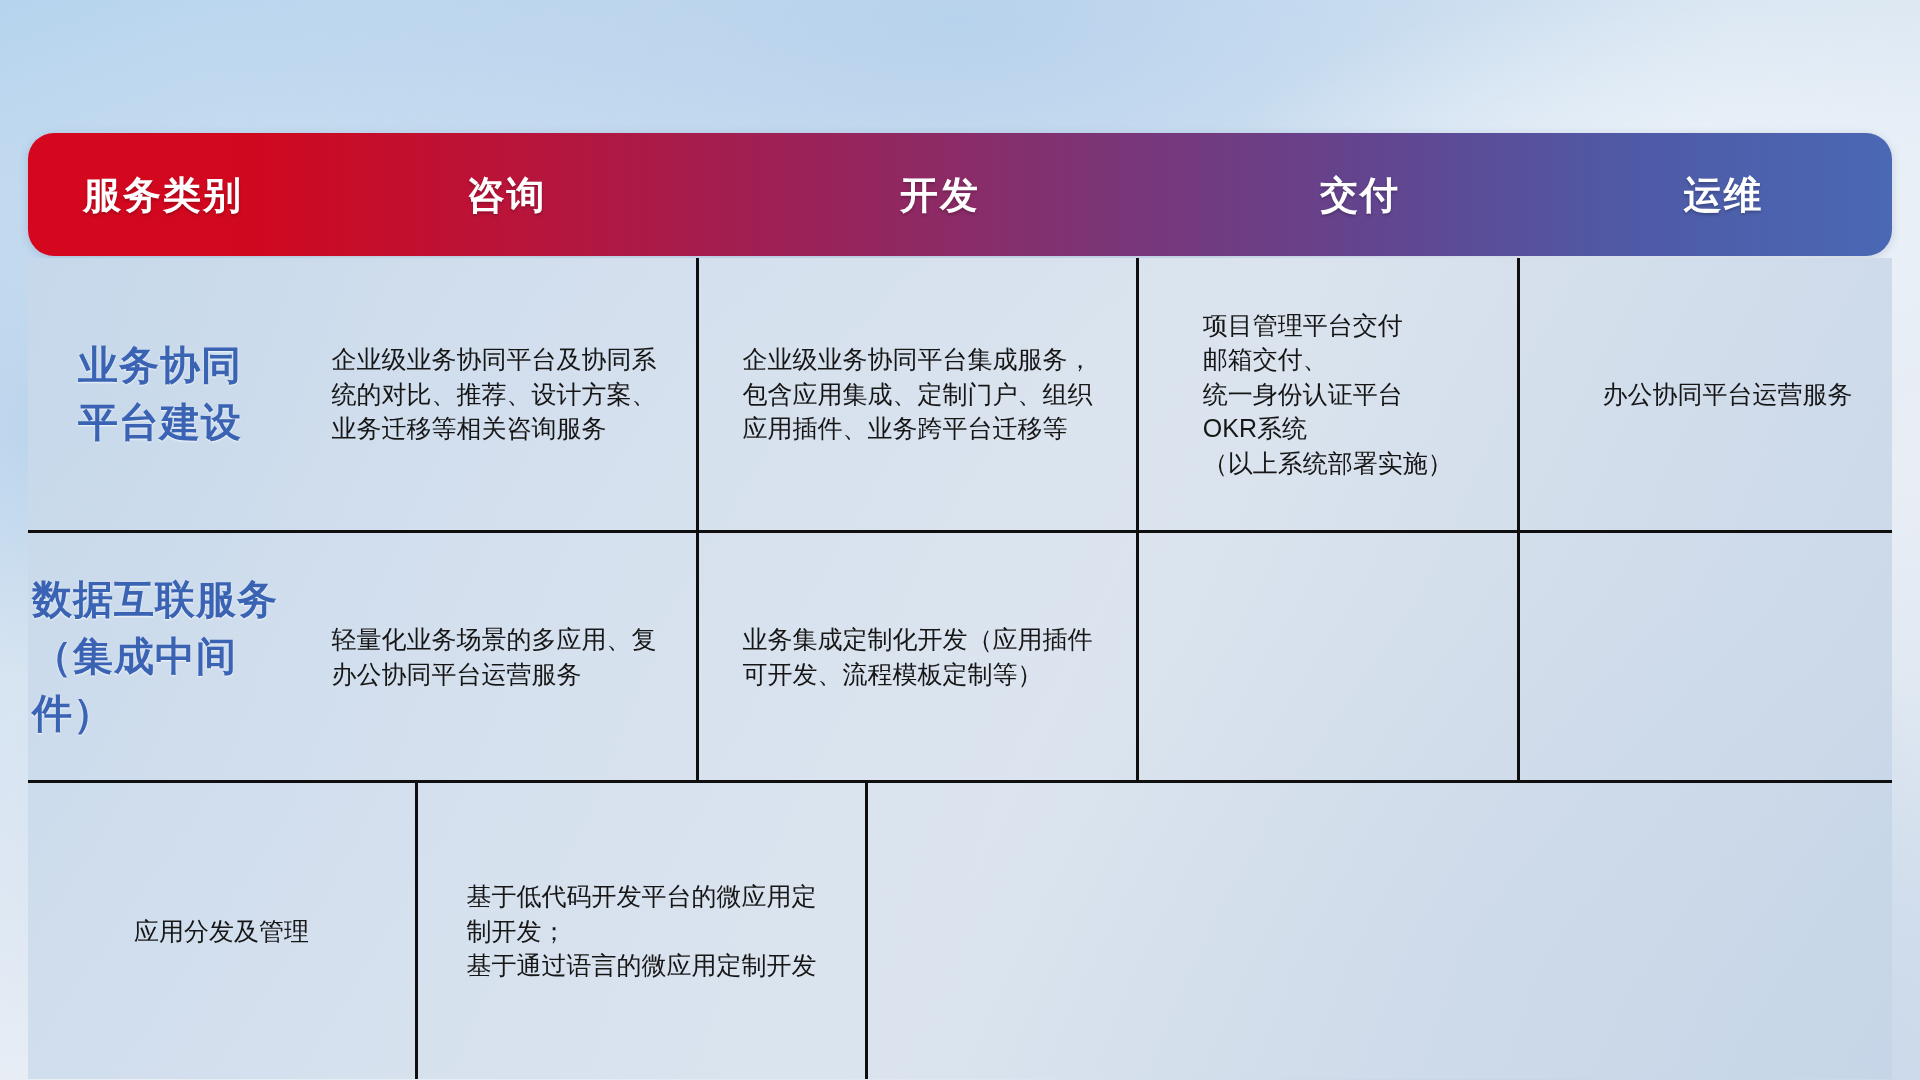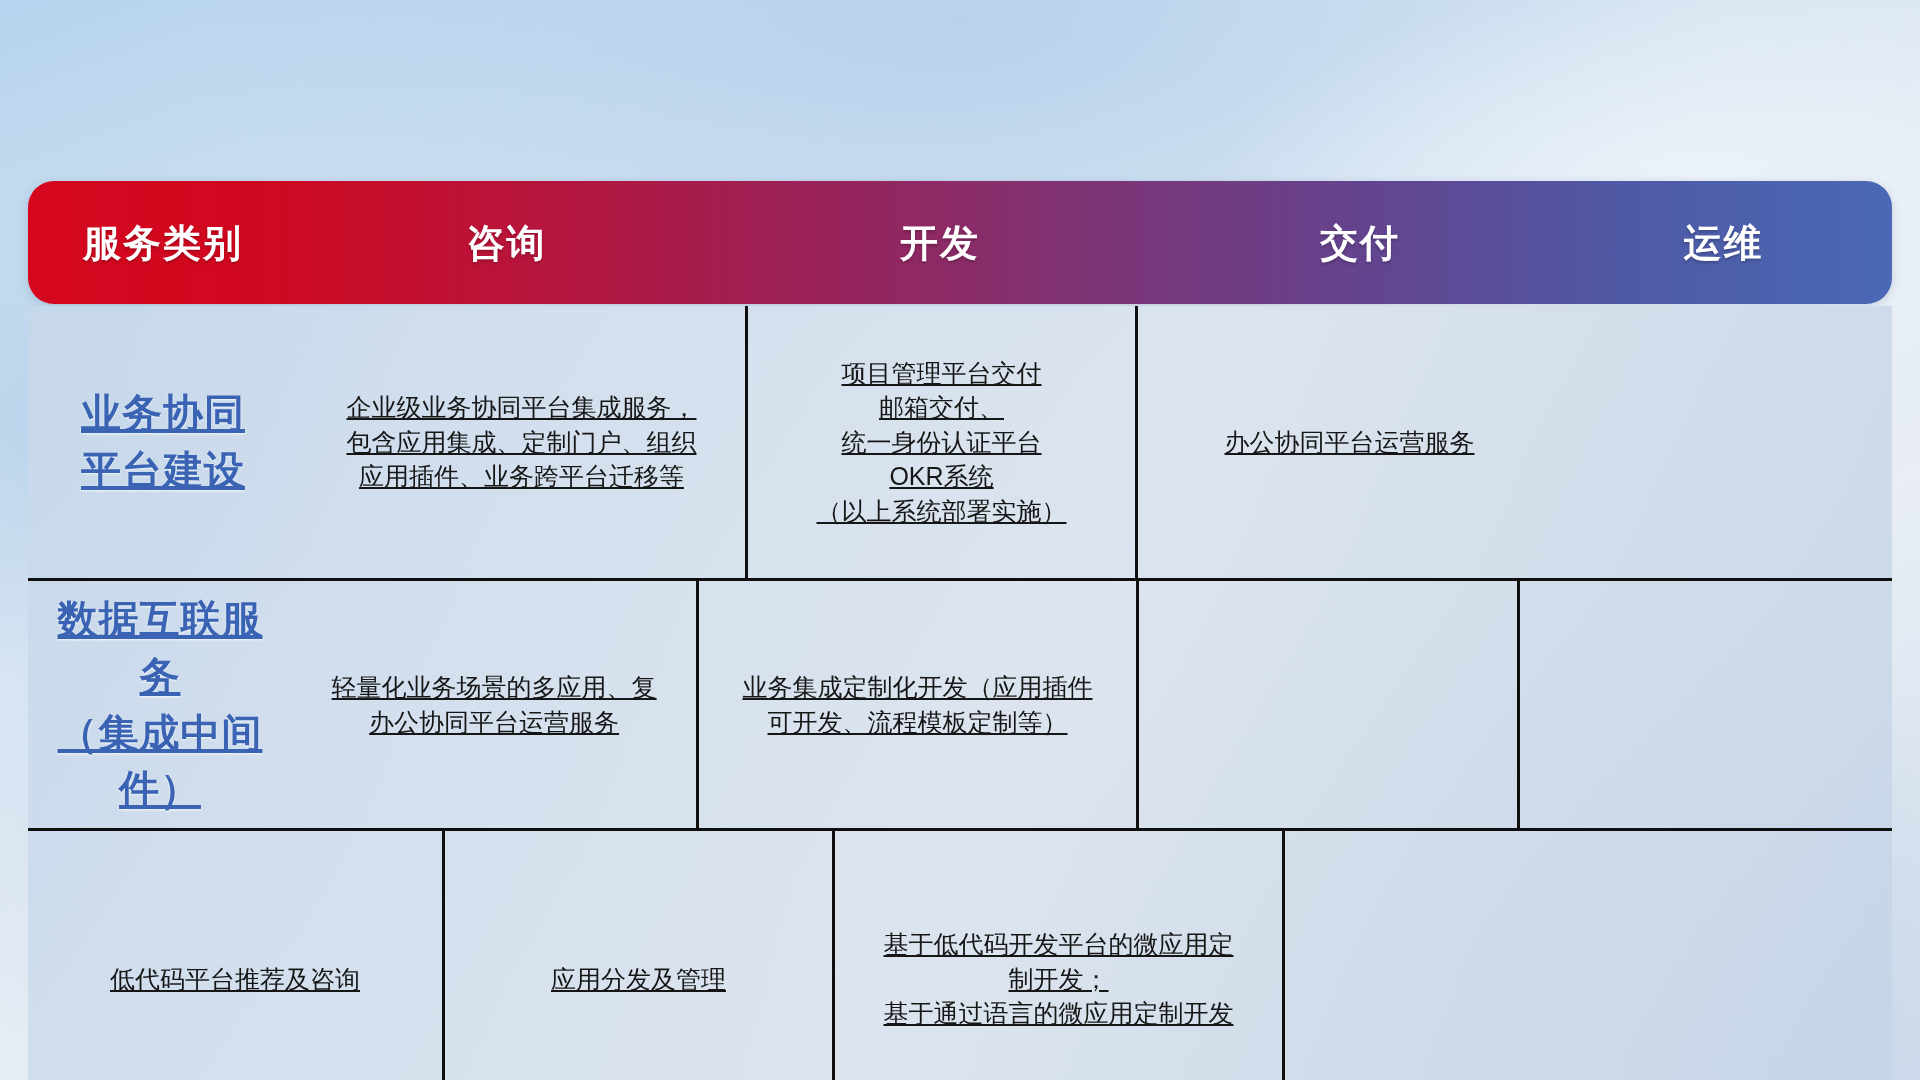--- a/index.html
+++ b/index.html
@@ -54,21 +54,20 @@
         #b9143a 26%,
         #9a2258 42%,
         #7b3577 58%,
         #63448f 72%,
         #4f5aa6 86%,
         #4a68b4 100%);
     display: flex;
     align-items: center;
     box-shadow: 0 2px 10px rgba(60,70,120,0.18);
     overflow: hidden;
-    margin-top: 48px;
   }
   .th {
     color: #ffffff;
     font-size: 38px;
     font-weight: 700;
     text-align: center;
     letter-spacing: 2px;
     text-shadow: 0 2px 3px rgba(0,0,0,0.22);
     line-height: 1;
     user-select: none;
@@ -91,27 +90,25 @@
     position: relative;
   }
   .trow + .trow { border-top: 3px solid #0f0f0f; }
 
   .td {
     position: relative;
     box-sizing: border-box;
     display: flex;
     align-items: center;
     justify-content: center;
-    padding: 8px 14px;
+    padding: 8px 4px;
     font-size: 25px;
     line-height: 1.38;
     color: #161616;
-    text-align: center;
     white-space: pre-line;
-    text-decoration: underline;
   }
   .td.vline { border-right: 3px solid #0f0f0f; }
 
   .td.cat {
     color: #3a63b4;
     font-weight: 700;
     font-size: 40px;
     letter-spacing: 1px;
     line-height: 1.42;
     text-shadow: 0 1px 2px rgba(255,255,255,0.75);
@@ -150,20 +147,23 @@
     <div class="th h2">开发</div>
     <div class="th h3">交付</div>
     <div class="th h4">运维</div>
   </div>
 
   <div class="tbody">
 
     <div class="trow r0">
       <div class="td cat c0">业务协同
 平台建设</div>
+      <div class="td c1 vline">企业级业务协同平台及协同系
+统的对比、推荐、设计方案、
+业务迁移等相关咨询服务</div>
       <div class="td c2 vline">企业级业务协同平台集成服务，
 包含应用集成、定制门户、组织
 应用插件、业务跨平台迁移等</div>
       <div class="td c3 vline">项目管理平台交付
 邮箱交付、
 统一身份认证平台
 OKR系统
 （以上系统部署实施）</div>
       <div class="td c4">办公协同平台运营服务</div>
     </div>
@@ -173,21 +173,20 @@
 （集成中间件）</div>
       <div class="td c1 vline">轻量化业务场景的多应用、复
 办公协同平台运营服务</div>
       <div class="td c2 vline">业务集成定制化开发（应用插件
 可开发、流程模板定制等）</div>
       <div class="td c3 vline"></div>
       <div class="td c4"></div>
     </div>
 
     <div class="trow r2">
-      <div class="td c1 vline">低代码平台推荐及咨询</div>
       <div class="td c3 vline">应用分发及管理</div>
       <div class="td c2 vline">基于低代码开发平台的微应用定
 制开发；
 基于通过语言的微应用定制开发</div>
       <div class="td c4"></div>
     </div>
 
   </div>
 </div>
 

